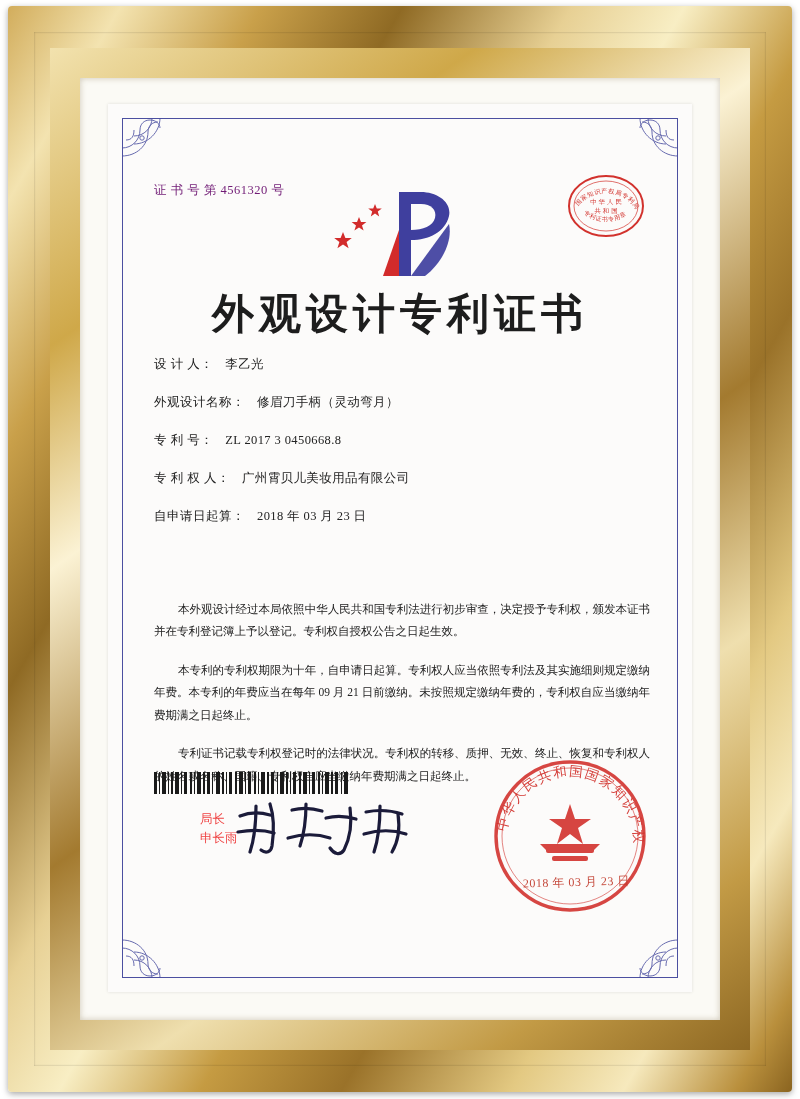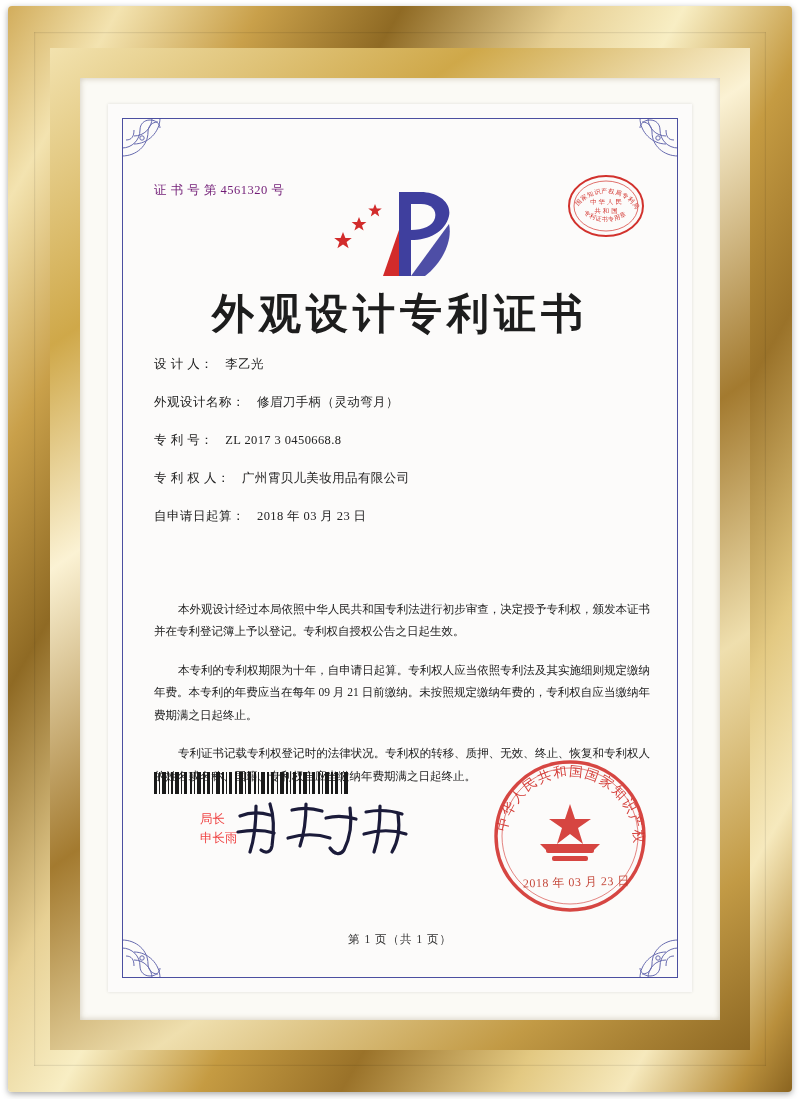--- a/index.html
+++ b/index.html
@@ -445,15 +445,14 @@
         <polygon points="80,48 85,63 101,63 88,72 93,88 80,78 67,88 72,72 59,63 75,63"></polygon>
         <rect x="56" y="92" width="48" height="5" rx="2"></rect>
         <rect x="62" y="100" width="36" height="5" rx="2"></rect>
         <path d="M50 88 L110 88 L104 94 L56 94 Z"></path>
       </g>
     </svg>
   </div>
 
   <div class="seal-date">2018 年 03 月 23 日</div>
 
-  <div class="page-no">第 1 页（共 1 页）</div>
 
 </div>
 
 </body></html>

